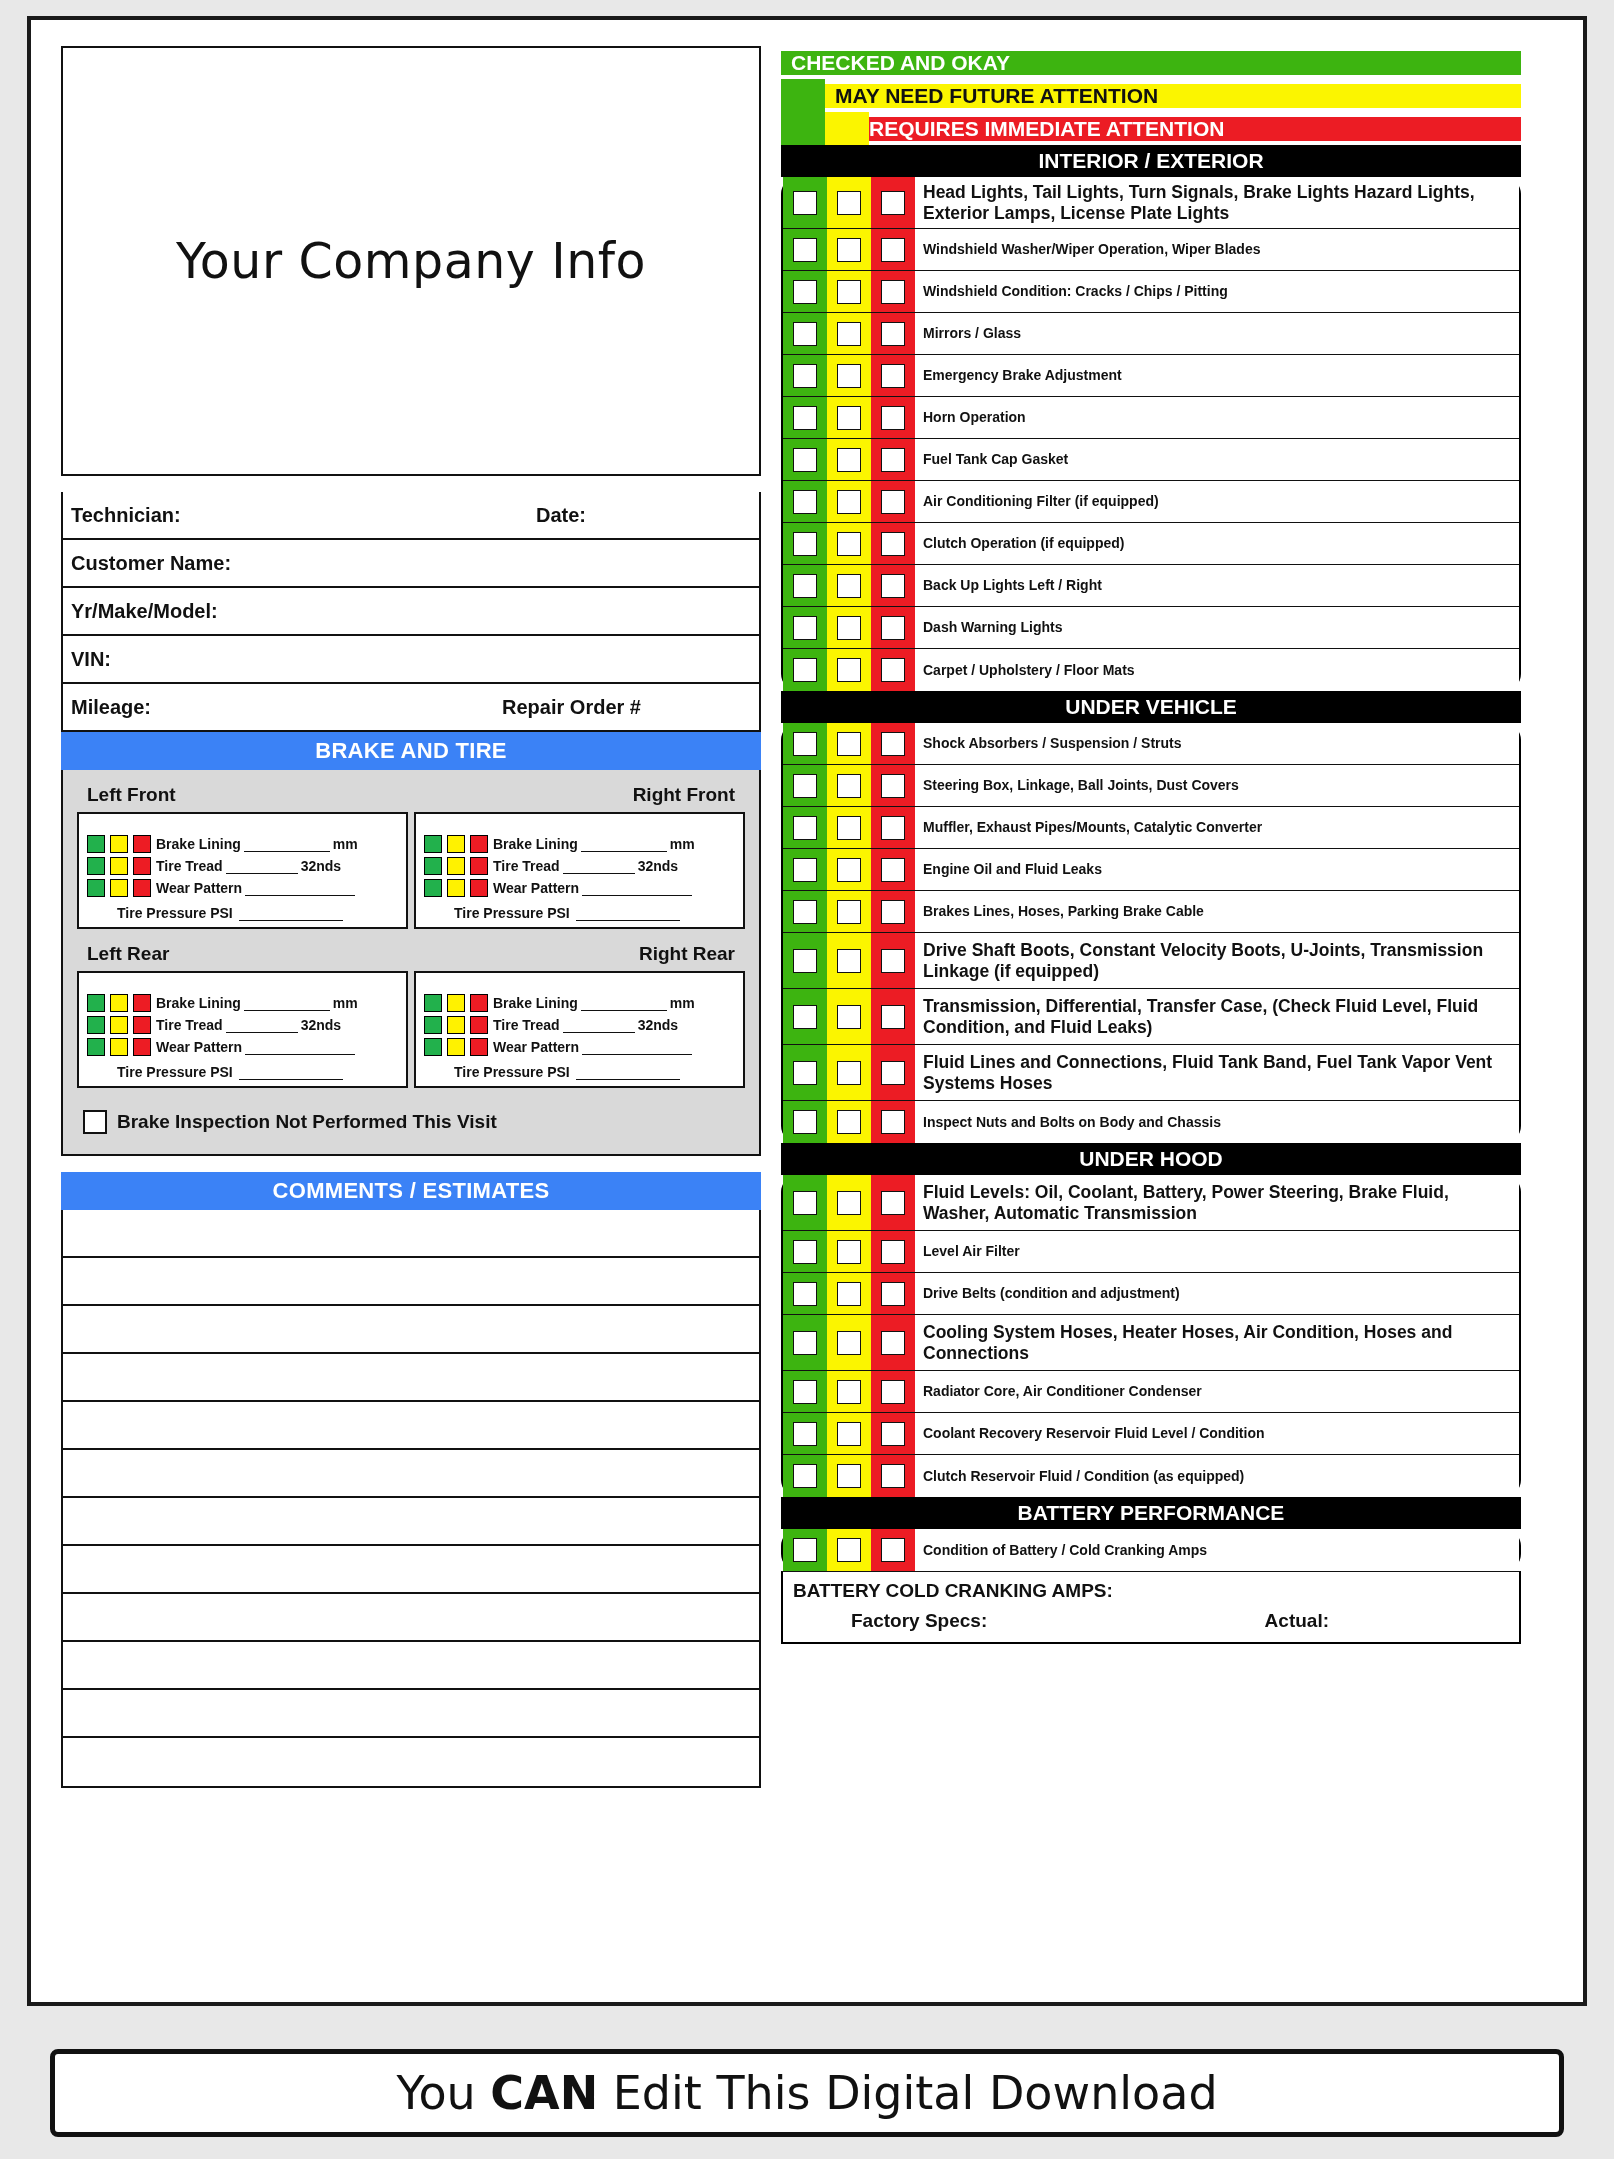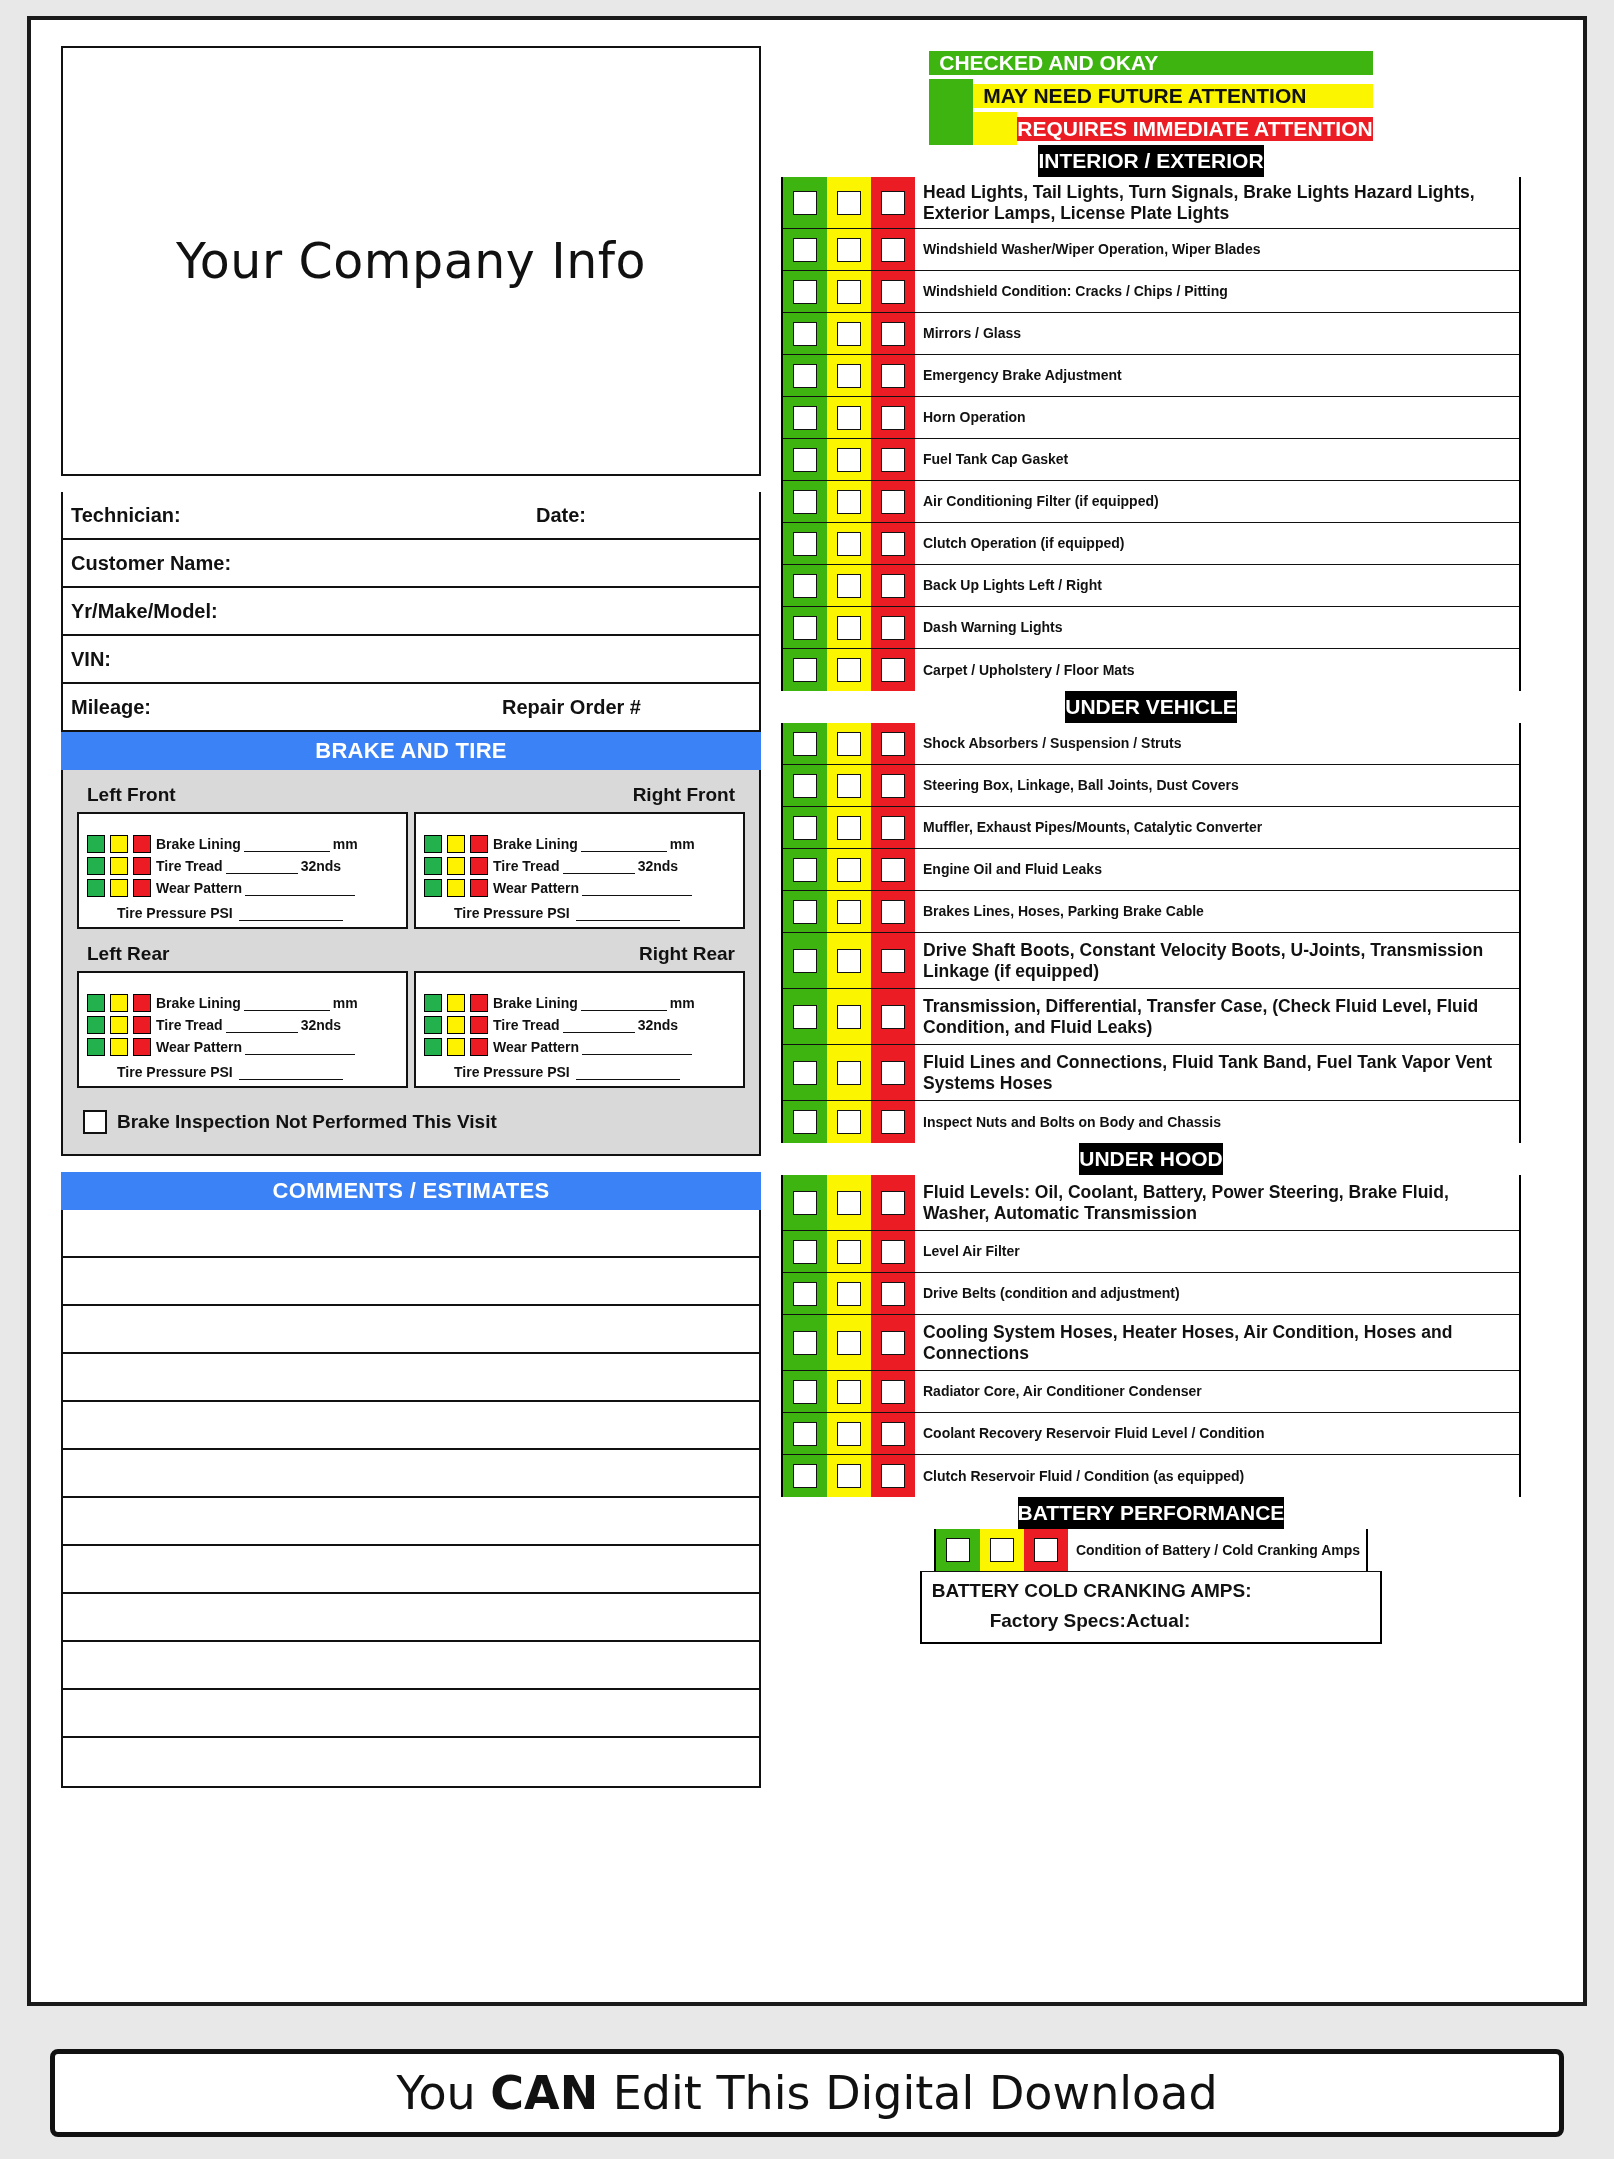--- a/index.html
+++ b/index.html
@@ -93,33 +93,33 @@
   }
   .wheel-gap { height:14px; }
   .nb-row { display:flex; align-items:center; gap:10px; margin-top:22px; padding-left:6px; }
   .nb-box { width:24px; height:24px; border:2px solid #111; background:#fff; }
   .nb-txt { font-size:19px; font-weight:bold; color:#111; }
   .comments-lines { border:2px solid #111; border-top:none; }
   .cline { height:48px; border-bottom:2px solid #111; }
   .cline:last-child { border-bottom:none; }
 
   
-  .right-col { width:740px; display:flex; flex-direction:column;align-items:center; }
+  .right-col { width:740px; display:flex; flex-direction:column; }
   .legend { position:relative; }
   .legend-row { display:flex; height:33px; align-items:center; }
   .lg-green { background:#3db410; width:100%; color:#fff; font-weight:bold; font-size:21px; padding-left:10px; display:flex; align-items:center; }
   .lg-yellow { background:#fbf500; width:100%; color:#111; font-weight:bold; font-size:21px; display:flex; align-items:center; justify-content:flex-start; }
   .lg-red { background:#ec1c24; width:100%; color:#fff; font-weight:bold; font-size:21px; display:flex; align-items:center; }
   .lg-ind-g { width:44px; background:#3db410; flex:none; height:33px; }
   .lg-ind-y { width:44px; background:#fbf500; flex:none; height:33px; }
   .sec-bar {
     background:#000; color:#fff; font-weight:bold;
     font-size:21px; text-align:center; padding:4px 0;
   }
-  .chk-table { border-left:2px solid #000; border-right:2px solid #000; }
+  .chk-table { border-left:2px solid #000; border-right:2px solid #000;border-radius:17px; }
   .chk-row { display:flex; align-items:stretch; border-bottom:1.5px solid #111; min-height:42px; background:#fff; }
   .chk-row:last-child { border-bottom:none; }
   .col-g, .col-y, .col-r { width:44px; flex:none; display:flex; align-items:center; justify-content:center; }
   .col-g { background:#3db410; }
   .col-y { background:#fbf500; }
   .col-r { background:#ec1c24; }
   .cbox { width:24px; height:24px; background:#fff; border:1.5px solid #111; }
   .col-txt {
     flex:1; display:flex; align-items:center;
     padding:4px 6px 4px 8px;

